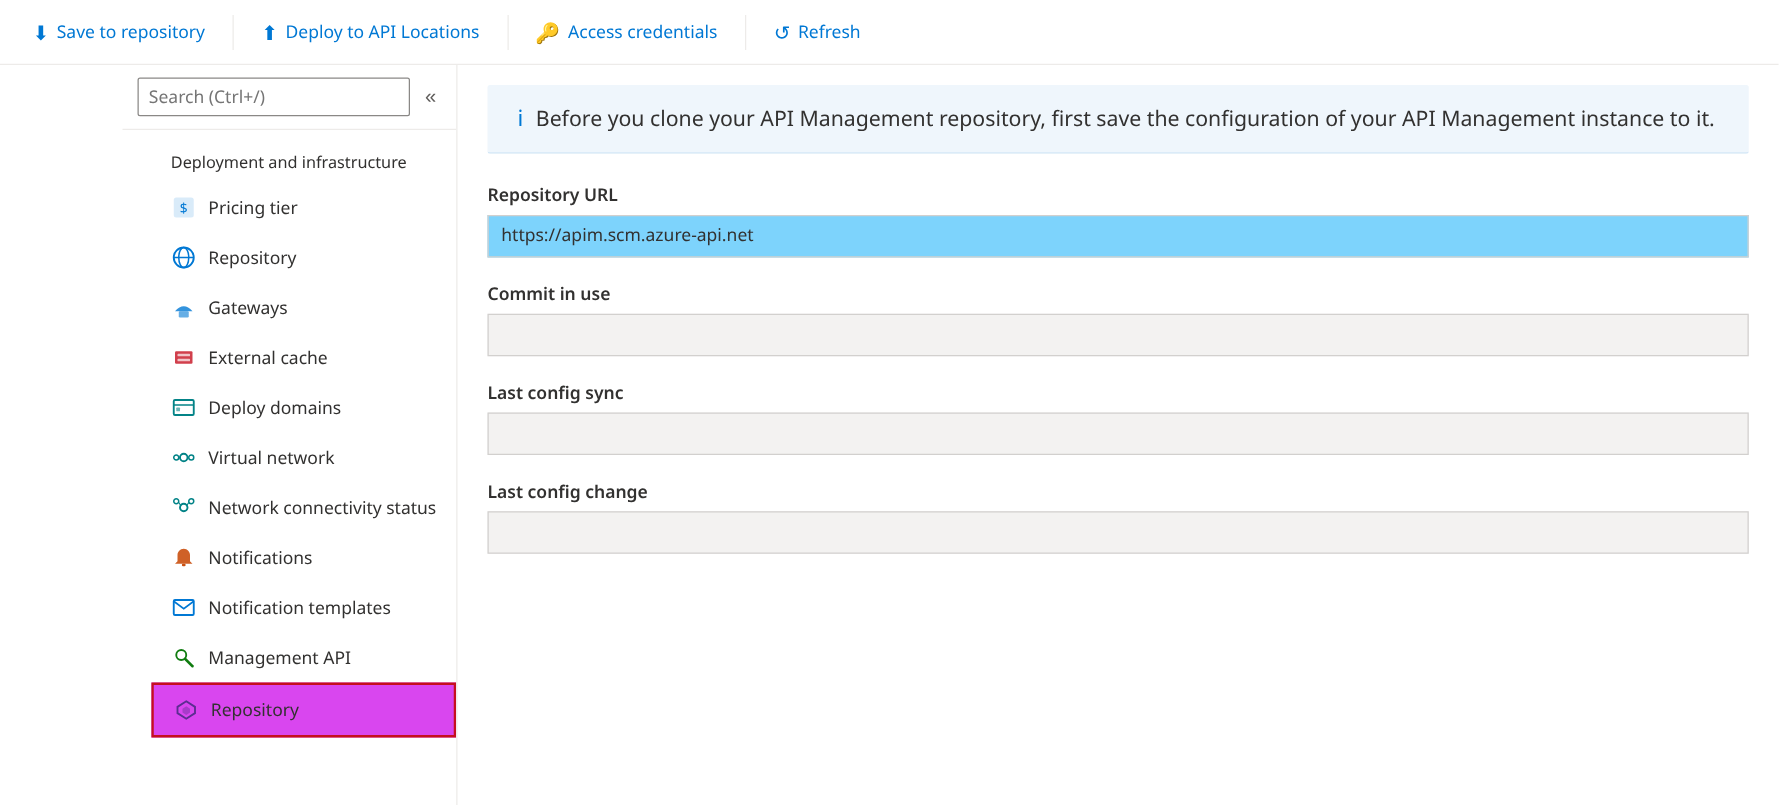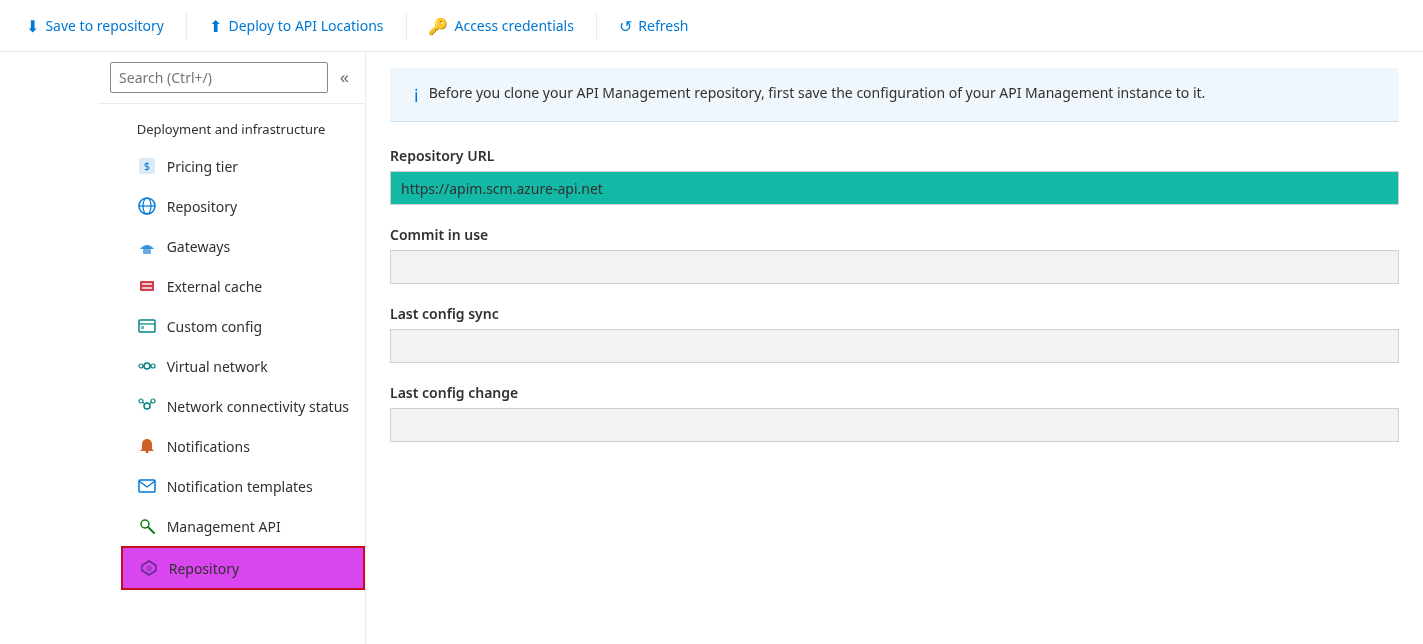--- a/index.html
+++ b/index.html
@@ -126,41 +126,41 @@
       margin: 16px 24px;
       border-radius: 2px;
     }
     .info-icon {
       color: #0078d4;
       font-size: 18px;
       flex-shrink: 0;
       margin-top: 1px;
     }
     .info-text {
-      font-size: 14px;
+      font-size: 17px;
       color: #323130;
       line-height: 1.5;
     }
     .form-section {
       padding: 8px 24px;
     }
     .field-group {
       margin-bottom: 20px;
     }
     .field-label {
       font-size: 14px;
       font-weight: 600;
       color: #323130;
       margin-bottom: 6px;
       display: block;
     }
     .field-value {
       width: 100%;
       padding: 6px 10px;
-      background: #14b8a6;
+      background: #7dd3fc;
       border: 1px solid #d2d0ce;
       font-size: 14px;
       color: #323130;
       min-height: 34px;
       display: flex;
       align-items: center;
     }
     .field-value.empty {
       background: #f3f2f1;
     }
@@ -248,21 +248,21 @@
       </div>
 
       <div class="sidebar-item">
         <span class="item-icon">
           <svg width="20" height="20" viewBox="0 0 20 20">
             <rect x="2" y="4" width="16" height="12" rx="1" fill="none" stroke="#038387" stroke-width="1.5"></rect>
             <line x1="2" y1="8" x2="18" y2="8" stroke="#038387" stroke-width="1.2"></line>
             <rect x="4" y="10" width="3" height="3" rx="0.5" fill="#038387" opacity="0.6"></rect>
           </svg>
         </span>
-        <span>Custom config</span>
+        <span>Deploy domains</span>
       </div>
 
       <div class="sidebar-item">
         <span class="item-icon">
           <svg width="20" height="20" viewBox="0 0 20 20">
             <circle cx="10" cy="10" r="3" fill="none" stroke="#038387" stroke-width="1.5"></circle>
             <circle cx="4" cy="10" r="2" fill="none" stroke="#038387" stroke-width="1.2"></circle>
             <circle cx="16" cy="10" r="2" fill="none" stroke="#038387" stroke-width="1.2"></circle>
             <line x1="6" y1="10" x2="7" y2="10" stroke="#038387" stroke-width="1.2"></line>
             <line x1="13" y1="10" x2="14" y2="10" stroke="#038387" stroke-width="1.2"></line>

